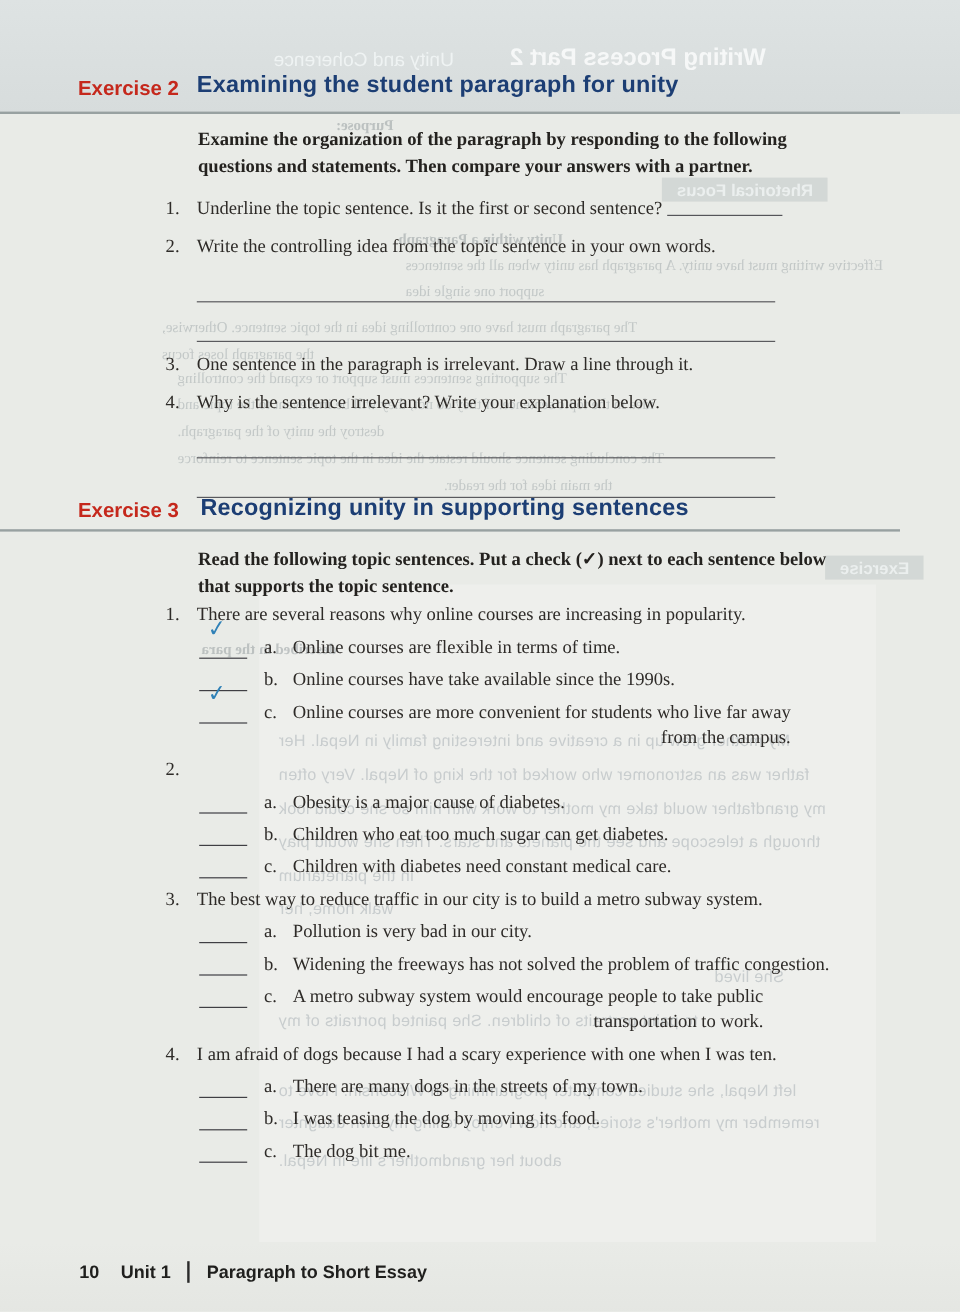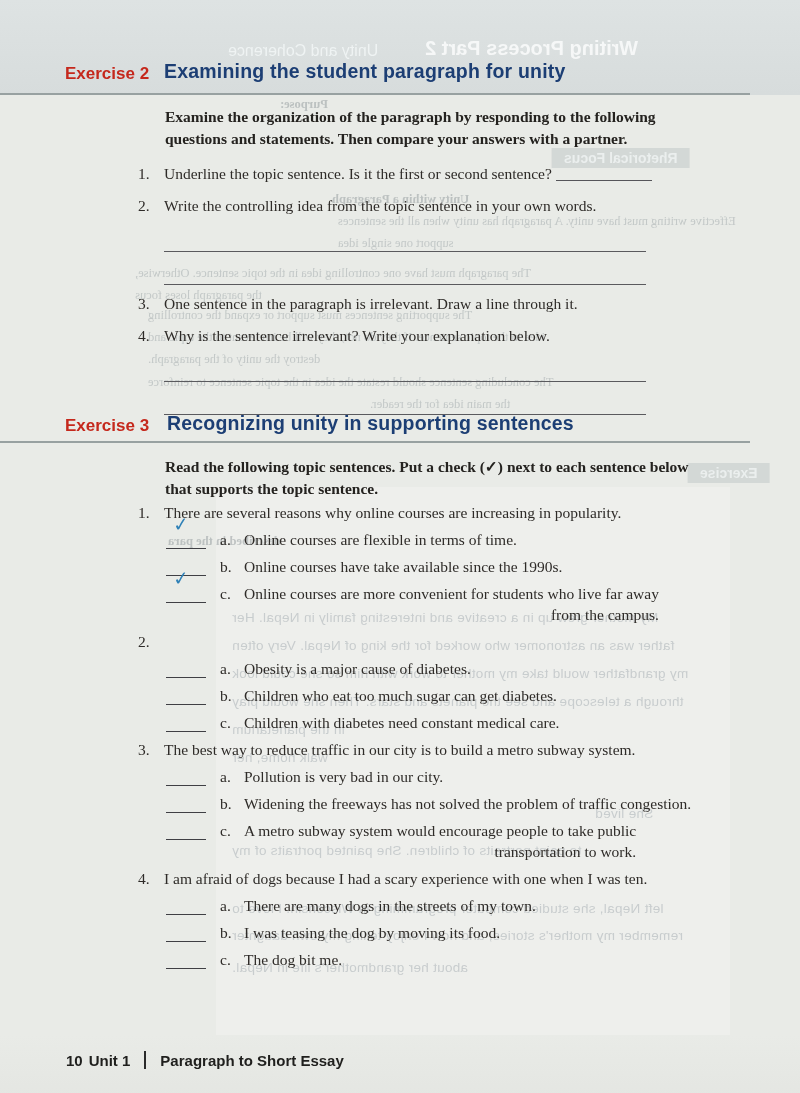--- a/index.html
+++ b/index.html
@@ -61,21 +61,21 @@
   .blank{position:relative;flex:0 0 40px;width:40px;height:19px;margin-right:14px;
         border-bottom:1.6px solid #3f3f44;}
   .check{position:absolute;left:7px;top:-15px;font-size:19px;font-weight:bold;
         color:#2f81b7;transform:rotate(-6deg);font-family:"DejaVu Sans",sans-serif;}
   .letter{flex:0 0 24px;width:24px;}
   .otext{max-width:478px;white-space:pre-line;text-align:right;}
 
   
   .footer{position:absolute;left:66px;top:1051px;display:flex;align-items:center;
         font-family:"Liberation Sans",sans-serif;font-weight:bold;font-size:15px;color:#1f1f1d;}
-  .footer .pgnum{margin-right:6px;}
+  .footer .pgnum{margin-right:18px;}
   .footer .unit{margin-right:14px;}
   .fdiv{display:inline-block;width:2px;height:18px;background:#2a2a2a;margin-right:14px;}
 </style>
 </head>
 <body>
 
 <div class="page">
   <div class="band"></div>
   <div class="panel-light"></div>
   <div id="ghosts">

